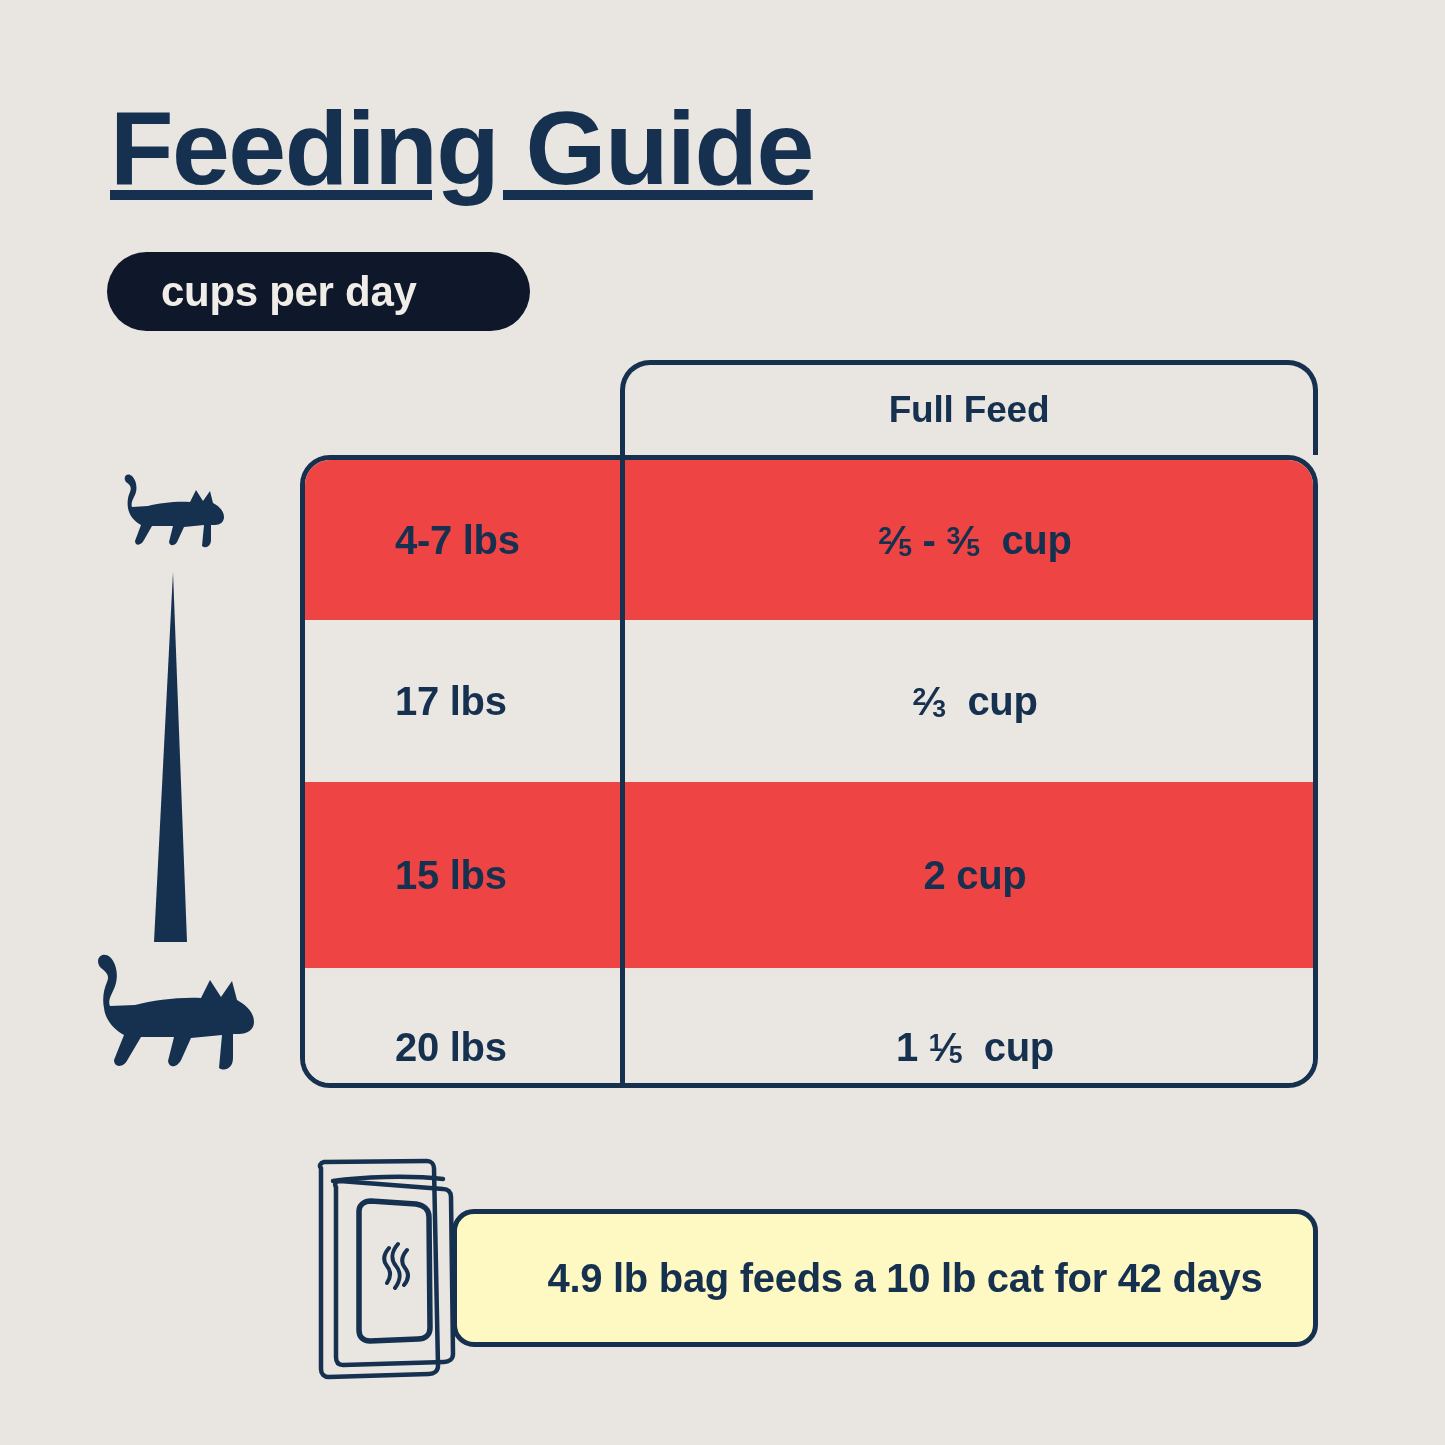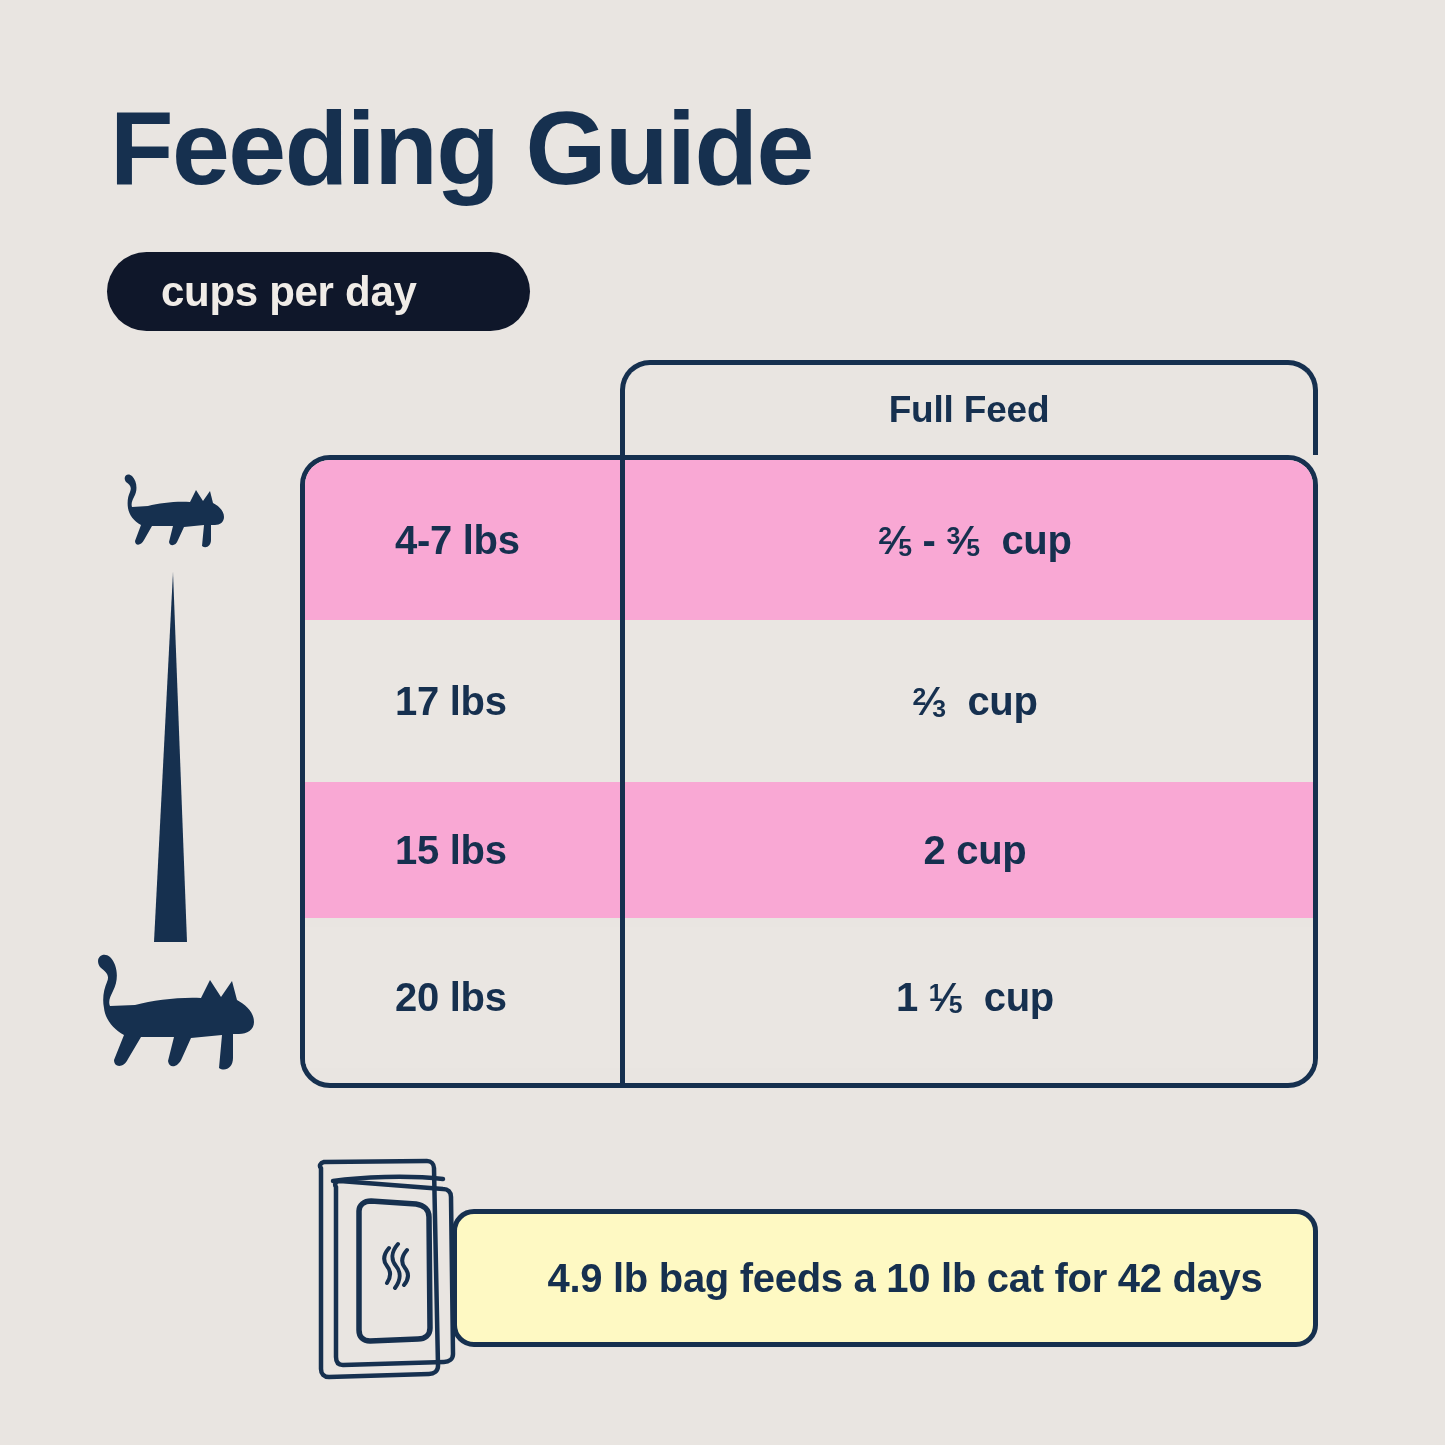--- a/index.html
+++ b/index.html
@@ -24,20 +24,21 @@
   .page-title {
     position: absolute;
     left: 110px;
     top: 96px;
     font-size: 104px;
     font-weight: 700;
     color: #16304f;
     letter-spacing: -1.5px;
     line-height: 1;
     white-space: nowrap;
+    text-decoration: underline;
   }
 
   
   .pill {
     position: absolute;
     left: 107px;
     top: 252px;
     width: 423px;
     height: 79px;
     background: #0f172a;
@@ -120,25 +121,25 @@
     border: 5px solid #16304f;
     border-radius: 30px;
     box-sizing: border-box;
     overflow: hidden;
   }
   .row {
     display: flex;
     width: 100%;
     box-sizing: border-box;
   }
-  .row.shaded { background: #f9a8d4; }
+  .row.shaded { background: #ef4444; }
   .row.plain  { background: #eae6e2; }
   .row.r1 { height: 160px; }
   .row.r2 { height: 162px; }
-  .row.r3 { height: 136px; }
+  .row.r3 { height: 186px; }
   .row.r4 { height: 141px; margin-top: 9px; }
 
   .cell-weight {
     width: 315px;
     display: flex;
     align-items: center;
     padding-left: 90px;
     box-sizing: border-box;
     font-size: 40px;
     font-weight: 700;

